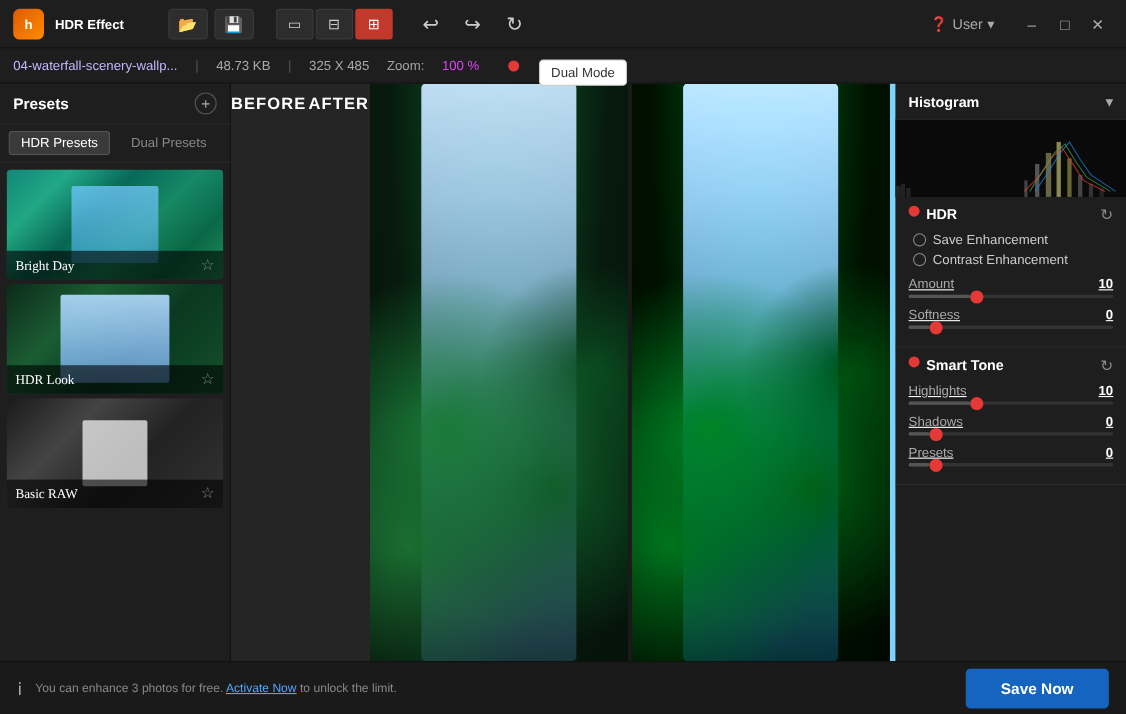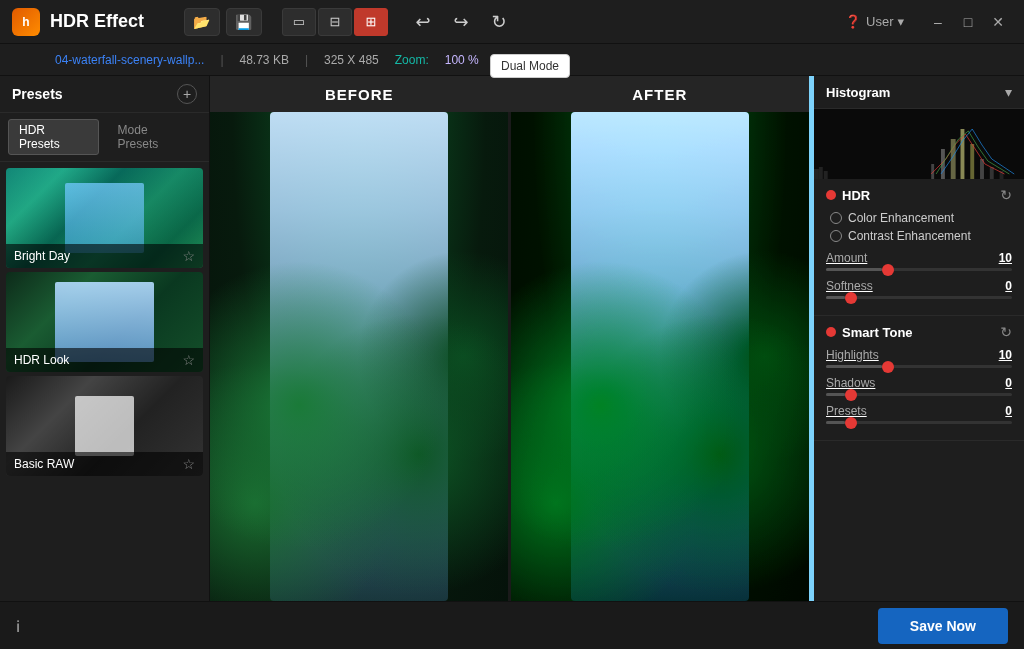--- a/index.html
+++ b/index.html
@@ -1,74 +1,74 @@
 <!DOCTYPE html>
 <html><head>
   <meta charset="utf-8">
   <style>
     * { box-sizing: border-box; margin: 0; padding: 0; }
     body { background: #1a1a1a; color: #fff; font-family: 'Segoe UI', Arial, sans-serif; width: 1024px; height: 649px; overflow: hidden; display: flex; flex-direction: column; }
 
     
     .titlebar { background: #1e1e1e; display: flex; align-items: center; padding: 6px 12px; height: 44px; gap: 10px; border-bottom: 1px solid #111; }
     .app-logo { width: 28px; height: 28px; background: linear-gradient(135deg, #e05a00, #ff8c00); border-radius: 6px; display: flex; align-items: center; justify-content: center; font-weight: bold; font-size: 12px; color: #fff; flex-shrink: 0; }
-    .app-title { font-size: 18px; font-weight: 600; color: #fff; flex-shrink: 0; }
+    .app-title { font-size: 12px; font-weight: 600; color: #fff; flex-shrink: 0; }
     .titlebar-tools { display: flex; gap: 6px; margin-left: 30px; }
     .tool-btn { background: #2d2d2d; border: 1px solid #3a3a3a; border-radius: 4px; color: #ccc; padding: 5px 8px; cursor: pointer; font-size: 14px; display: flex; align-items: center; justify-content: center; width: 36px; height: 28px; }
     .view-modes { display: flex; gap: 2px; margin-left: 10px; }
     .view-btn { background: #2d2d2d; border: 1px solid #3a3a3a; border-radius: 3px; color: #ccc; padding: 4px 8px; cursor: pointer; font-size: 13px; display: flex; align-items: center; justify-content: center; width: 34px; height: 28px; }
     .view-btn.active { background: #c0392b; border-color: #c0392b; color: #fff; }
     .action-btns { display: flex; gap: 8px; margin-left: 10px; }
     .action-btn { background: transparent; border: none; color: #ccc; cursor: pointer; font-size: 18px; width: 30px; height: 28px; display: flex; align-items: center; justify-content: center; border-radius: 3px; }
     .help-area { margin-left: auto; display: flex; align-items: center; gap: 4px; color: #aaa; font-size: 13px; cursor: pointer; }
     .win-controls { display: flex; gap: 2px; margin-left: 10px; }
     .win-btn { background: transparent; border: none; color: #aaa; cursor: pointer; font-size: 14px; width: 28px; height: 24px; display: flex; align-items: center; justify-content: center; border-radius: 3px; }
 
     
     .tooltip { position: absolute; top: 54px; left: 490px; background: #fff; color: #333; padding: 4px 10px; border-radius: 4px; font-size: 12px; border: 1px solid #ccc; z-index: 100; white-space: nowrap; }
 
     
     .infobar { background: #1e1e1e; display: flex; align-items: center; padding: 4px 12px; height: 32px; border-bottom: 1px solid #111; font-size: 12px; color: #aaa; gap: 16px; }
-    .infobar .filename { color: #3b82f6; margin-left: 43px; }
+    .infobar .filename { color: #c4b5fd; }
     .infobar .separator { color: #555; }
-    .infobar .zoom-label { color: #14b8a6; text-align: right; }
-    .infobar .zoom-val { color: #c4b5fd; }
+    .infobar .zoom-label { color: #a3a3a3; text-align: right; }
+    .infobar .zoom-val { color: #d946ef; }
     .rec-indicator { width: 10px; height: 10px; background: #e53935; border-radius: 50%; margin-left: 10px; }
 
     
     .main { display: flex; flex: 1; overflow: hidden; }
 
     
     .sidebar { width: 210px; background: #1e1e1e; border-right: 1px solid #111; display: flex; flex-direction: column; flex-shrink: 0; overflow: hidden; }
     .sidebar-header { display: flex; align-items: center; justify-content: space-between; padding: 8px 12px; border-bottom: 1px solid #2a2a2a; }
     .sidebar-title { font-size: 14px; font-weight: 600; color: #fff; }
     .add-btn { background: transparent; border: 1px solid #555; border-radius: 50%; width: 20px; height: 20px; color: #aaa; cursor: pointer; display: flex; align-items: center; justify-content: center; font-size: 14px; }
     .preset-tabs { display: flex; padding: 6px 8px; gap: 8px; border-bottom: 1px solid #2a2a2a; }
     .preset-tab { padding: 3px 10px; border-radius: 3px; font-size: 12px; cursor: pointer; border: 1px solid transparent; }
     .preset-tab.active { background: #3a3a3a; color: #fff; border-color: #555; }
     .preset-tab.inactive { background: transparent; color: #888; }
     .presets-list { flex: 1; overflow-y: auto; padding: 6px; display: flex; flex-direction: column; gap: 4px; }
-    .preset-item { position: relative; border-radius: 4px; overflow: hidden; cursor: pointer; }
+    .preset-item { position: relative; border-radius: 4px; overflow: hidden; cursor: pointer; font-family: Liberation Serif, serif; }
     .preset-img-placeholder { width: 100%; height: 100px; display: block; }
     .preset-label { position: absolute; bottom: 0; left: 0; right: 0; padding: 4px 8px; background: rgba(0,0,0,0.6); font-size: 12px; color: #fff; display: flex; align-items: center; justify-content: space-between; }
     .star-icon { color: #888; font-size: 14px; }
 
     
     .waterfall-bright { background: linear-gradient(135deg, #1a6b3c 0%, #2d9e5f 20%, #0a4a2a 40%, #1e7a45 60%, #0d5530 80%, #2a8c50 100%); position: relative; overflow: hidden; }
     .waterfall-bright::before { content: ''; position: absolute; top: 15px; left: 30%; width: 40%; height: 70%; background: linear-gradient(to bottom, rgba(150,200,255,0.8), rgba(100,180,255,0.6)); border-radius: 2px; }
     .waterfall-bright::after { content: ''; position: absolute; top: 0; left: 0; right: 0; bottom: 0; background: linear-gradient(to bottom right, rgba(0,200,255,0.3), rgba(0,150,100,0.2)); }
 
     .waterfall-hdr { background: linear-gradient(135deg, #0d2b1a 0%, #1a5c32 30%, #0a3820 60%, #14502a 100%); position: relative; overflow: hidden; }
     .waterfall-hdr::before { content: ''; position: absolute; top: 10px; left: 25%; width: 50%; height: 80%; background: linear-gradient(to bottom, rgba(180,220,255,0.9), rgba(120,180,255,0.7)); border-radius: 2px; }
 
     .waterfall-bw { background: linear-gradient(135deg, #1a1a1a 0%, #444 30%, #222 60%, #333 100%); position: relative; overflow: hidden; }
     .waterfall-bw::before { content: ''; position: absolute; top: 20px; left: 35%; width: 30%; height: 60%; background: rgba(255,255,255,0.7); border-radius: 2px; }
 
     
-    .canvas-area { flex: 1; display: flex; flex-direction: column; background: #252525; position: relative; overflow: hidden; }
+    .canvas-area { flex: 1; display: flex; flex-direction: row; background: #252525; position: relative; overflow: hidden; }
     .before-after-labels { display: flex; height: 36px; align-items: center; background: #252525; }
     .ba-label { flex: 1; text-align: center; font-size: 15px; font-weight: 700; color: #fff; letter-spacing: 1px; }
     .ba-divider { width: 2px; background: #444; }
     .canvas-images { flex: 1; display: flex; overflow: hidden; }
     .canvas-half { flex: 1; overflow: hidden; position: relative; }
     .canvas-divider { width: 3px; background: #1a1a1a; flex-shrink: 0; }
 
     
     .waterfall-main { width: 100%; height: 100%; background: 
       radial-gradient(ellipse at 50% 0%, #0f5a28 0%, #0a3d1c 30%, #071a0d 60%, #05120a 100%);
@@ -100,21 +100,21 @@
     
     .right-panel { width: 215px; background: #1e1e1e; border-left: 5px solid #7dd3fc; display: flex; flex-direction: column; flex-shrink: 0; overflow-y: auto; }
     .histogram-header { display: flex; align-items: center; justify-content: space-between; padding: 8px 12px; border-bottom: 1px solid #2a2a2a; }
     .histogram-title { font-size: 13px; font-weight: 600; color: #fff; }
     .histogram-arrow { color: #aaa; font-size: 14px; cursor: pointer; }
     .histogram-chart { height: 70px; background: #111; margin: 0; position: relative; overflow: hidden; }
     .histogram-canvas { width: 100%; height: 100%; }
 
     
     .panel-section { border-bottom: 1px solid #2a2a2a; padding: 8px 12px; }
-    .section-header { display: flex; align-items: center; gap: 6px; margin-bottom: 8px; }
+    .section-header { display: flex; gap: 6px; margin-bottom: 8px; }
     .section-dot { width: 10px; height: 10px; border-radius: 50%; background: #e53935; flex-shrink: 0; }
     .section-label { font-size: 13px; font-weight: 600; color: #fff; flex: 1; }
     .section-reset { color: #888; font-size: 14px; cursor: pointer; margin-left: auto; }
 
     .radio-group { display: flex; flex-direction: column; gap: 4px; margin-bottom: 8px; margin-left: 4px; }
     .radio-item { display: flex; align-items: center; gap: 6px; cursor: pointer; }
     .radio-circle { width: 12px; height: 12px; border-radius: 50%; border: 1.5px solid #888; display: flex; align-items: center; justify-content: center; flex-shrink: 0; }
     .radio-label { font-size: 12px; color: #ccc; }
 
     .param-row { margin-bottom: 8px; text-decoration: underline; }
@@ -190,21 +190,21 @@
 
 <div class="main">
 
   <div class="sidebar">
     <div class="sidebar-header">
       <span class="sidebar-title">Presets</span>
       <button class="add-btn">+</button>
     </div>
     <div class="preset-tabs">
       <div class="preset-tab active">HDR Presets</div>
-      <div class="preset-tab inactive">Mode Presets</div>
+      <div class="preset-tab inactive">Dual Presets</div>
     </div>
     <div class="presets-list">
 
       <div class="preset-item">
         <div class="preset-img-placeholder waterfall-bright" style="height:100px;"></div>
         <div class="preset-label">
           <span>Bright Day</span>
           <span class="star-icon">☆</span>
         </div>
       </div>
@@ -275,21 +275,21 @@
 
     <div class="panel-section">
       <div class="section-header">
         <div class="section-dot"></div>
         <span class="section-label">HDR</span>
         <span class="section-reset">↻</span>
       </div>
       <div class="radio-group">
         <div class="radio-item">
           <div class="radio-circle"></div>
-          <span class="radio-label">Color Enhancement</span>
+          <span class="radio-label">Save Enhancement</span>
         </div>
         <div class="radio-item">
           <div class="radio-circle"></div>
           <span class="radio-label">Contrast Enhancement</span>
         </div>
       </div>
 
       <div class="param-row">
         <div class="param-header">
           <span class="param-name">Amount</span>
@@ -353,15 +353,20 @@
         </div>
       </div>
     </div>
 
   </div>
 </div>
 
 <div class="bottom-bar">
   <span class="info-icon">ℹ</span>
   <div class="trial-text">
+    <span class="sub-msg">
+      <span>You can enhance 3 photos for free.</span>
+      <span class="activate-link">Activate Now</span>
+      <span>to unlock the limit.</span>
+    </span>
   </div>
   <button class="save-btn">Save Now</button>
 </div>
 
 </body></html>

